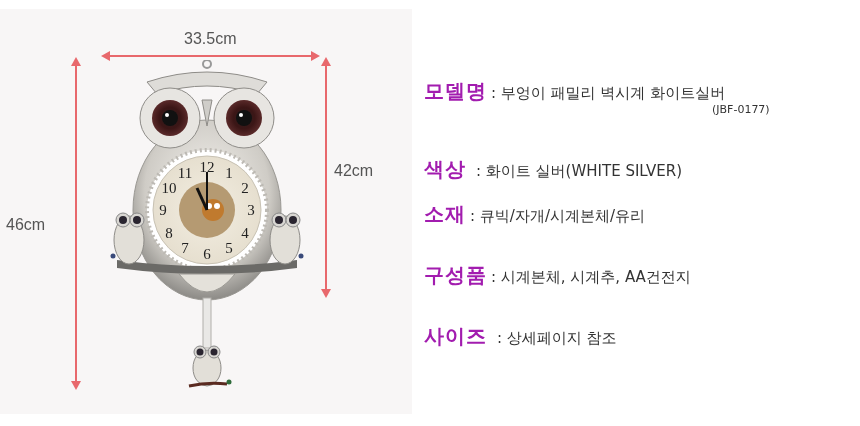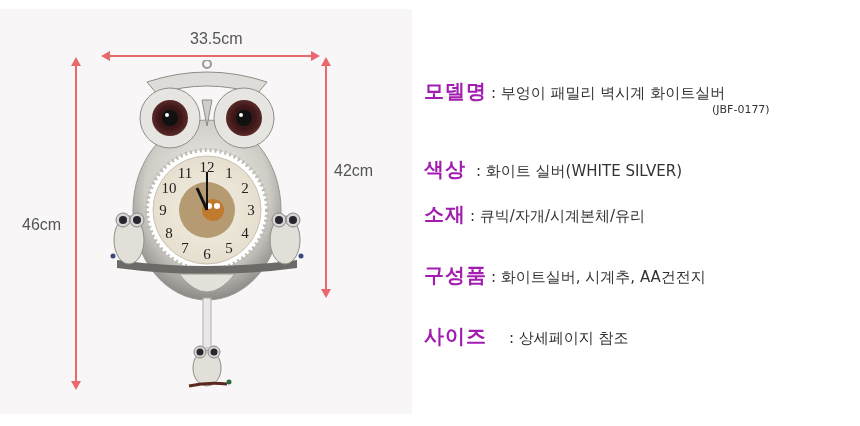--- a/index.html
+++ b/index.html
@@ -14,26 +14,26 @@
   .spec .k { font-size:20px; font-weight:bold; letter-spacing:1px; color:#a21caf; }
   .spec .v { font-size:15px; color:#333; margin-left:4px; }
   .model-code { position:absolute; left:712px; top:103px; font-size:11px; color:#333; }
   svg { position:absolute; }
 </style>
 </head>
 <body>
 
 <div class="panel"></div>
 
-<div class="dim-label" style="left:190px;top:30px;">33.5cm</div>
+<div class="dim-label" style="left:184px;top:30px;">33.5cm</div>
 <div class="hline" style="left:106px;top:55px;width:208px;"></div>
 <div class="arr" style="left:101px;top:51px;border-top:5px solid transparent;border-bottom:5px solid transparent;border-right:9px solid #e8686c;"></div>
 <div class="arr" style="left:311px;top:51px;border-top:5px solid transparent;border-bottom:5px solid transparent;border-left:9px solid #e8686c;"></div>
 
-<div class="dim-label" style="left:22px;top:216px;text-align:center;">46cm</div>
+<div class="dim-label" style="left:6px;top:216px;text-align:center;">46cm</div>
 <div class="vline" style="left:75px;top:62px;height:322px;"></div>
 <div class="arr" style="left:71px;top:57px;border-left:5px solid transparent;border-right:5px solid transparent;border-bottom:9px solid #e8686c;"></div>
 <div class="arr" style="left:71px;top:381px;border-left:5px solid transparent;border-right:5px solid transparent;border-top:9px solid #e8686c;"></div>
 
 <div class="dim-label" style="left:334px;top:162px;">42cm</div>
 <div class="vline" style="left:325px;top:62px;height:230px;"></div>
 <div class="arr" style="left:321px;top:57px;border-left:5px solid transparent;border-right:5px solid transparent;border-bottom:9px solid #e8686c;"></div>
 <div class="arr" style="left:321px;top:289px;border-left:5px solid transparent;border-right:5px solid transparent;border-top:9px solid #e8686c;"></div>
 
 <svg width="200" height="340" viewBox="0 0 200 340" style="left:107px;top:60px;">
@@ -136,18 +136,18 @@
 
 <div class="spec" style="top:140px;margin-top:16px;">
   <span class="k">색상</span><span class="v" style="margin-left:10px;">: 화이트 실버(WHITE SILVER)</span>
 </div>
 
 <div class="spec" style="top:201px;">
   <span class="k">소재</span><span class="v">: 큐빅/자개/시계본체/유리</span>
 </div>
 
 <div class="spec" style="top:262px;">
-  <span class="k">구성품</span><span class="v">: 화이트실버, 시계추, AA건전지</span>
+  <span class="k">구성품</span><span class="v">: 시계본체, 시계추, AA건전지</span>
 </div>
 
 <div class="spec" style="top:323px;">
-  <span class="k">사이즈</span><span class="v" style="margin-left:22px;">: 상세페이지 참조</span>
+  <span class="k">사이즈</span><span class="v" style="margin-left:10px;">: 상세페이지 참조</span>
 </div>
 
 </body></html>

